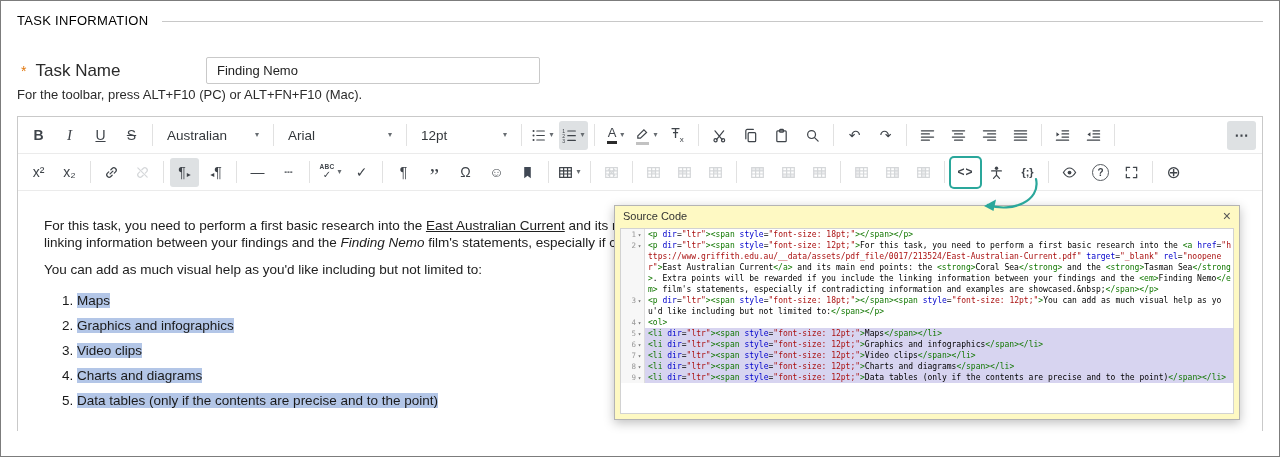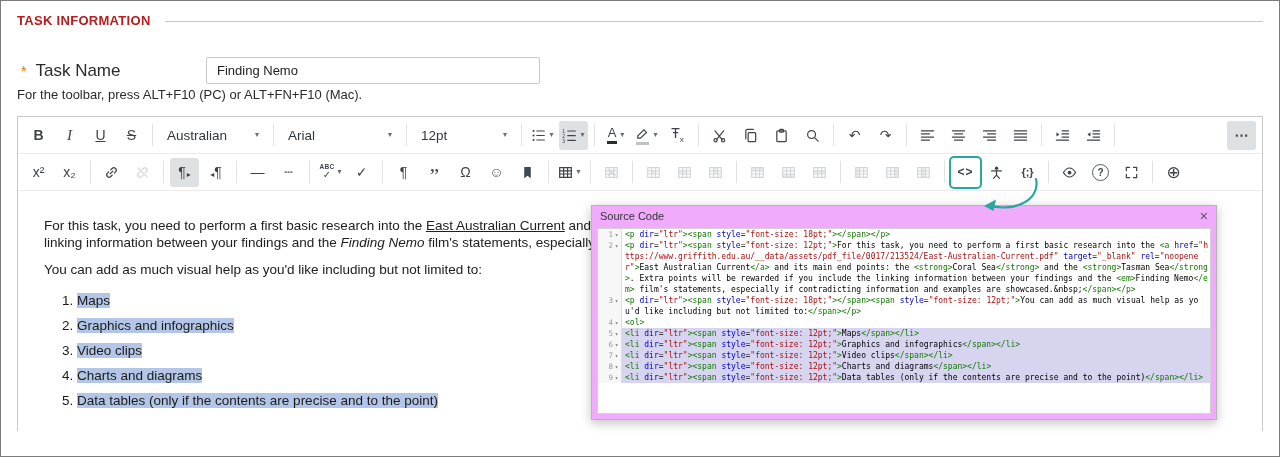--- a/index.html
+++ b/index.html
@@ -1,21 +1,21 @@
 <!DOCTYPE html>
 <html style="--c-annot: #2aa79b; --c-sel-ed: #b3c6e7; --c-sel-code: #d7d4f0; --c-req: #e0760c; --c-tag: #117700; --c-attr: #0000cc; --c-str: #aa1111;"><head>
 <meta charset="utf-8">
 <style>
   *{box-sizing:border-box;margin:0;padding:0}
   html,body{background:#fff}
   body{font-family:"Liberation Sans",sans-serif;width:1280px;height:457px}
   .page{position:relative;width:1280px;height:457px;border:1px solid #7c7c7c;background:#fff;overflow:hidden}
 
   .page-header{display:flex;align-items:center;padding:12px 16px 0 16px}
-  .page-title{font-size:13px;font-weight:bold;color:#b91c1c;letter-spacing:.3px;white-space:nowrap}
+  .page-title{font-size:13px;font-weight:normal;color:#000000;letter-spacing:.3px;white-space:nowrap}
   .rule{flex:1;height:1px;background:#c8c8c8;margin-left:14px;margin-top:2px}
 
   .field-row{display:flex;align-items:center;margin:29px 16px 0 16px}
   .labwrap{width:189px;display:flex;align-items:center;gap:9px;padding-left:4px}
   .req{color:var(--c-req,#e0760c);font-size:14px;line-height:1}
   .fieldlabel{font-size:17px;color:#2b2b2b}
   .task-input{width:334px;height:27px;border:1px solid #c9c9c9;border-radius:2px;padding:0 10px;font-family:"Liberation Sans",sans-serif;font-size:13px;color:#222;outline:none}
 
   .desc-label{margin:19px 16px 0;font-size:13px;color:#2b2b2b}
   .toolbar-hint{margin:3px 16px 14px;font-size:13px;color:#2b2b2b}
@@ -52,21 +52,21 @@
   .abct{font-size:6.5px;letter-spacing:.3px;line-height:6px;font-weight:bold}
   .subx{font-size:8px;vertical-align:sub}
 
   .content{position:relative;padding:26px 10px 10px 26px;font-size:13.5px;color:#202020;height:240px;background:#fff}
   .content p{margin:0 0 10px 0;line-height:17px}
   .ed-link{color:#202020;text-decoration:underline}
   .content ol{margin:14px 0 0 0;padding-left:33px}
   .content li{margin-bottom:8px;line-height:17px;color:#1a1a1a}
   .sel-text{background:var(--c-sel-ed,#b3c6e7)}
 
-  .panel{position:absolute;left:573px;top:88px;width:626px;height:215px;background:#f0abfc;border:1px solid #b4b4b4;box-shadow:0 3px 10px rgba(0,0,0,.25)}
+  .panel{position:absolute;left:596px;top:88px;width:626px;height:215px;background:#fef9c3;border:1px solid #b4b4b4;box-shadow:0 3px 10px rgba(0,0,0,.25)}
   .panel-head{display:flex;justify-content:space-between;align-items:center;padding:4px 8px 2px 8px}
   .panel-title{font-size:11px;color:#333}
   .close{font-size:14px;color:#555;cursor:pointer;line-height:10px}
   .code{position:absolute;left:5px;right:5px;top:22px;bottom:5px;border:1px solid #d2d2d2;overflow:hidden;font-family:"DejaVu Sans Mono",monospace;font-size:8px;line-height:11px;background:#fff}
   .code-line{display:flex}
   .gutter{flex:0 0 24px;display:flex;justify-content:flex-end;align-items:flex-start;color:#999;padding-right:1px;background:#f7f7f7;border-right:1px solid #ddd}
   .ln{font-size:7.5px}
   .fold{width:7px;font-size:6px;color:#777;text-align:center;cursor:pointer}
   .src{flex:1;white-space:pre-wrap;word-break:break-all;padding-left:3px;color:#000}
   .code-line.sel .src{background:var(--c-sel-code,#d7d4f0)}

